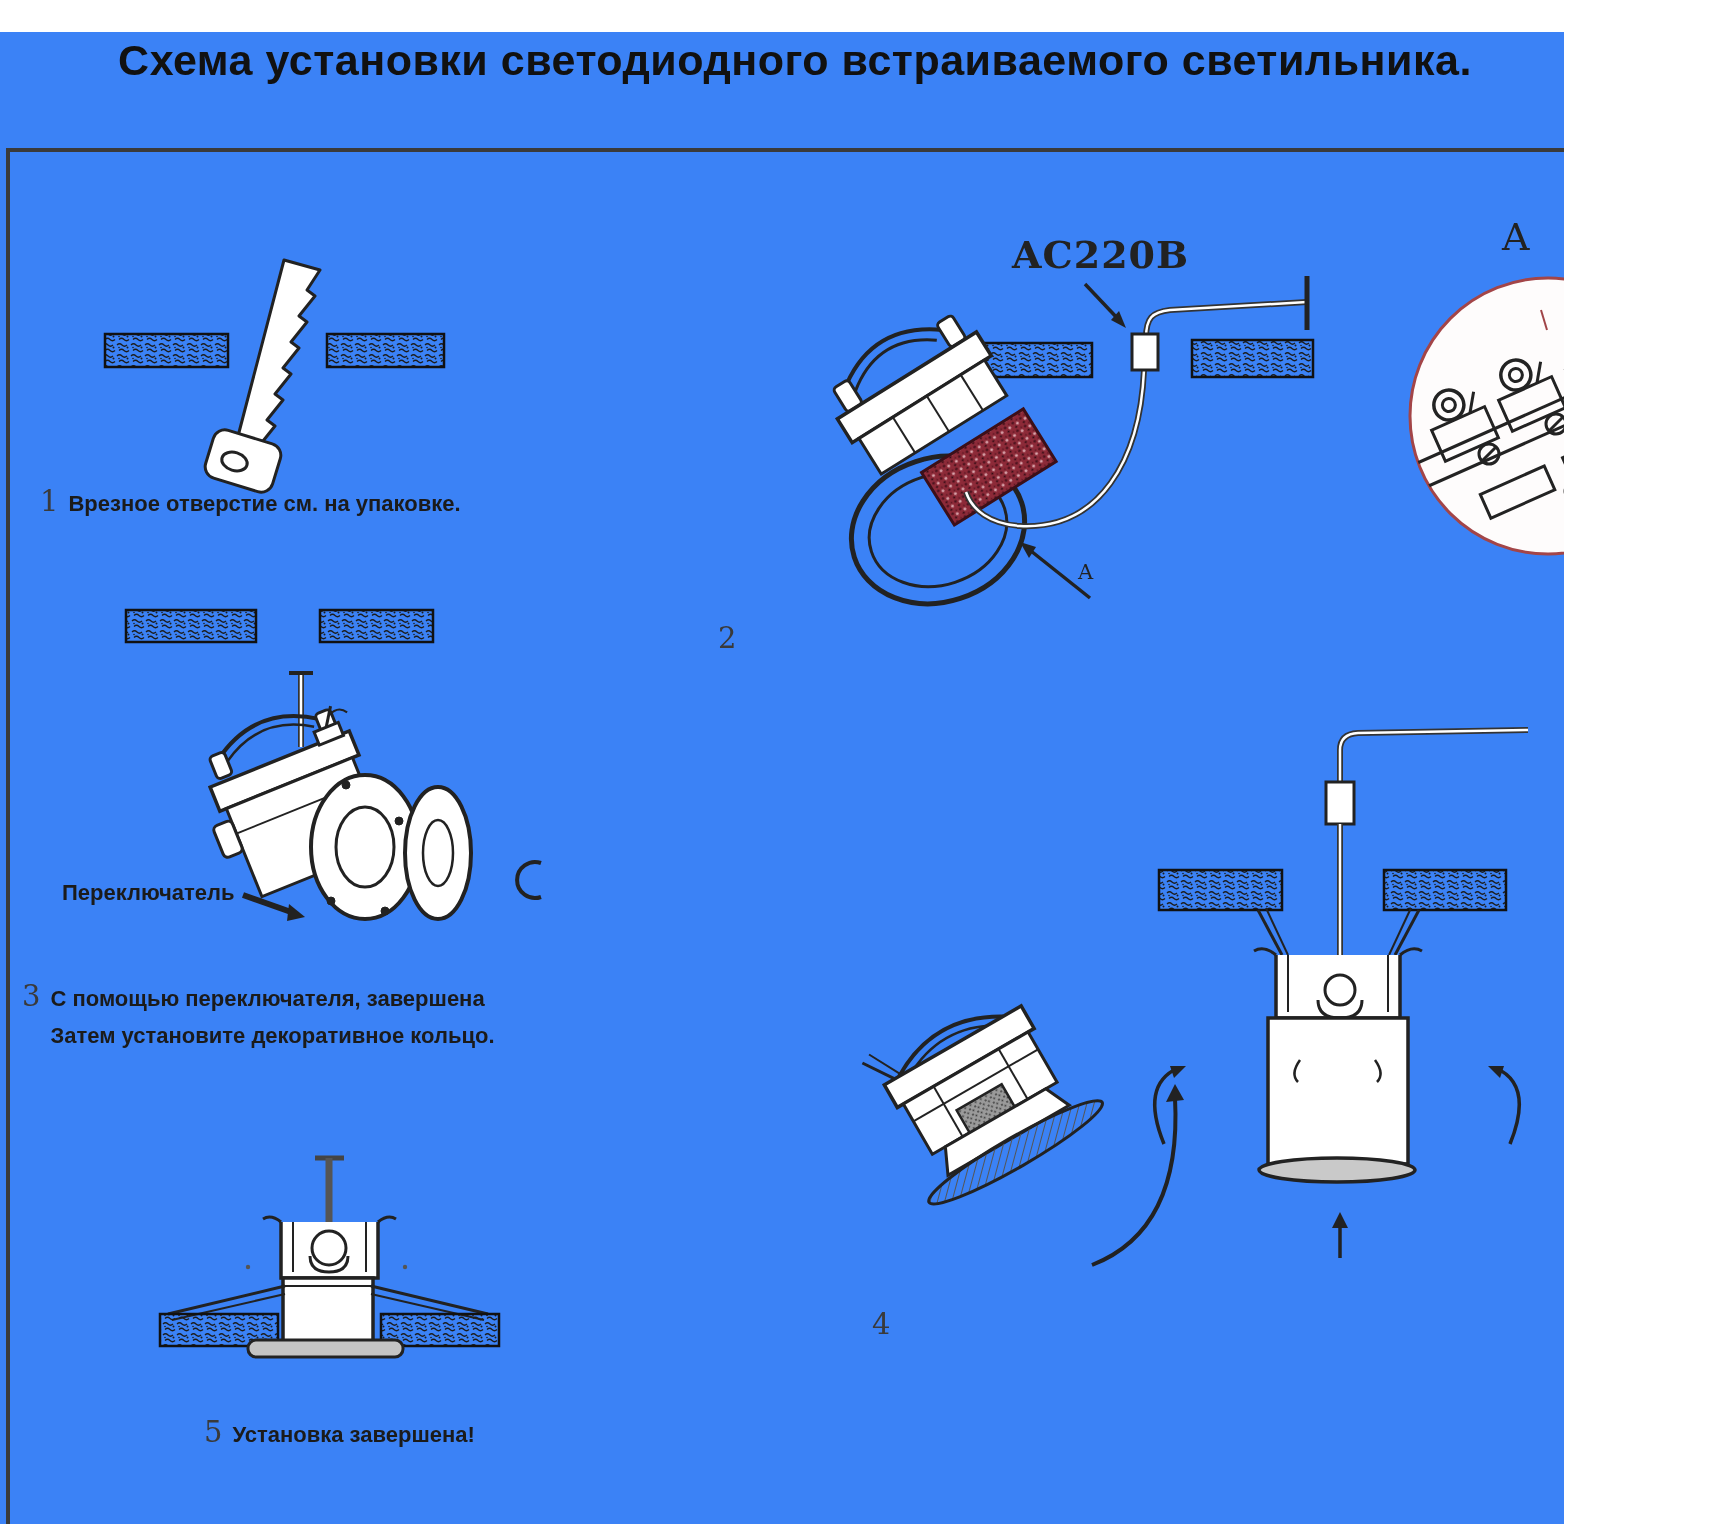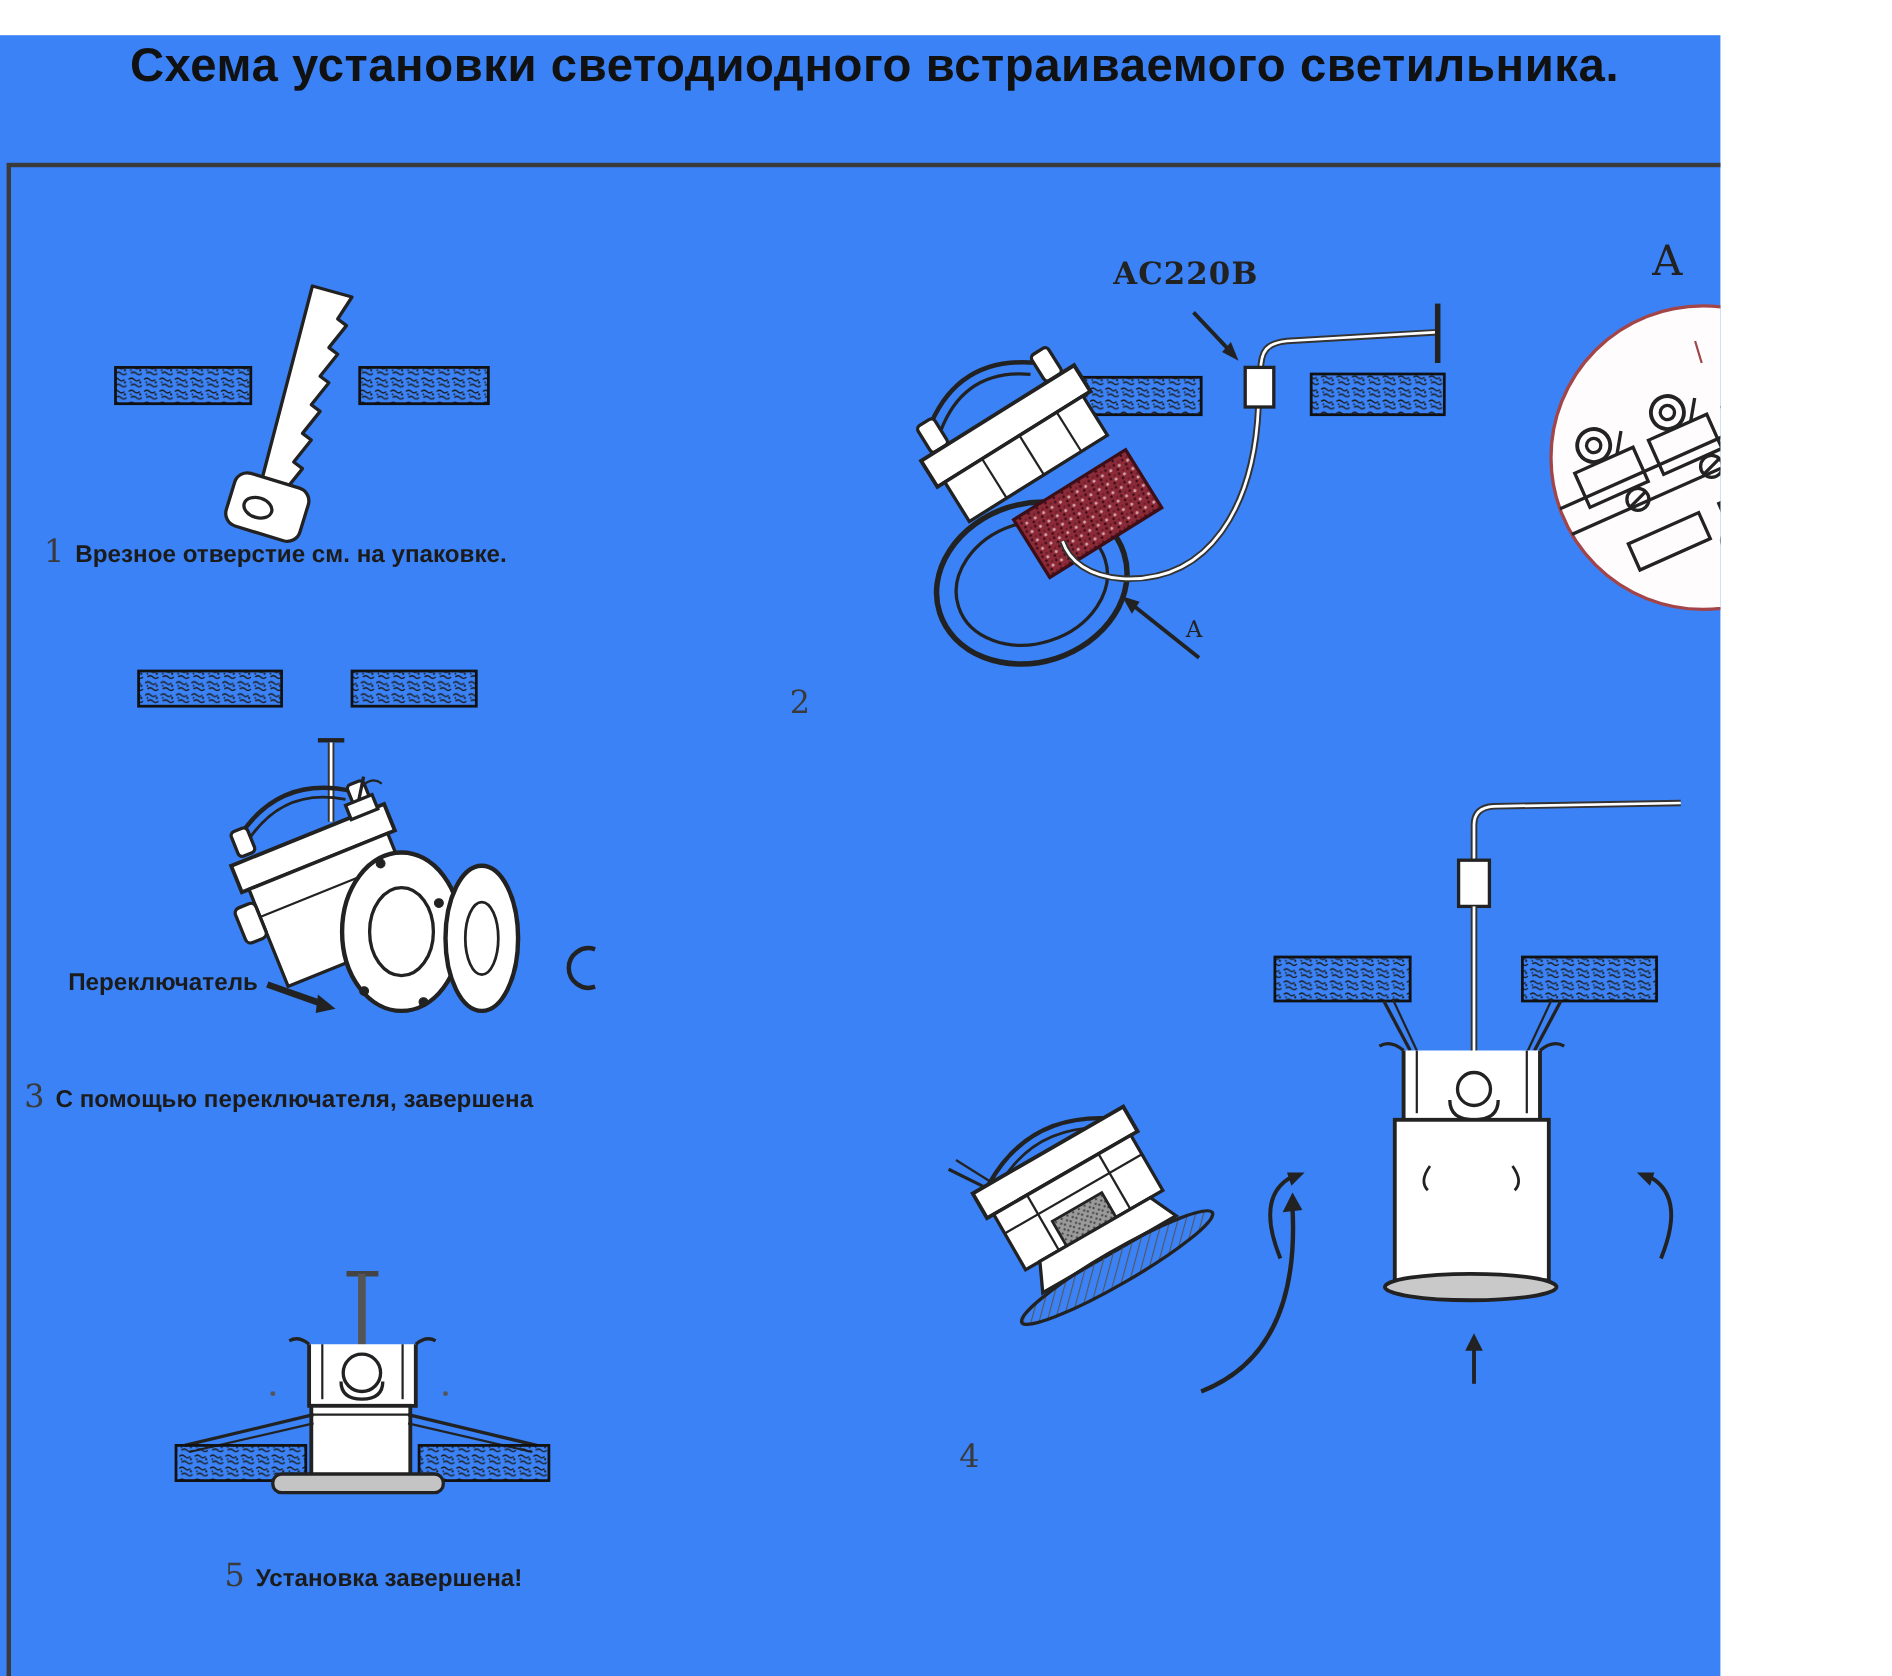--- a/index.html
+++ b/index.html
@@ -21,21 +21,21 @@
     white-space:nowrap;display:flex;align-items:baseline;
   }
   .num{
     font-family:"DejaVu Serif",serif;font-weight:normal;font-size:29px;
     color:#3a3a3a;margin-right:10px;line-height:1;
   }
   .step3 .lines div{line-height:37px;}
   .serif-lbl{
     position:absolute;font-family:"DejaVu Serif",serif;color:#222;white-space:nowrap;
   }
-  .ac220{font-size:28px;font-weight:bold;letter-spacing:1px;}
+  .ac220{font-size:38px;font-weight:bold;letter-spacing:1px;}
   .bigA{font-size:38px;}
   .smallA{font-size:21px;}
   svg{position:absolute;overflow:visible;}
 </style>
 </head>
 <body>
 
 <div id="canvas">
 
   <div class="abs title">Схема установки светодиодного встраиваемого светильника.</div>
@@ -326,20 +326,21 @@
   </div>
 
   <div class="lbl" style="left:718px;top:592px">
     <span class="num">2</span>
   </div>
 
   <div class="lbl step3" style="left:22px;top:948px;align-items:flex-start">
     <span class="num" style="margin-top:2px">3</span>
     <div class="lines">
       <div>С помощью переключателя, завершена</div>
+      <div>Затем установите декоративное кольцо.</div>
     </div>
   </div>
 
   <div class="lbl" style="left:872px;top:1278px">
     <span class="num">4</span>
   </div>
 
   <div class="lbl" style="left:204px;top:1386px">
     <span class="num">5</span>
     <span>Установка завершена!</span>

